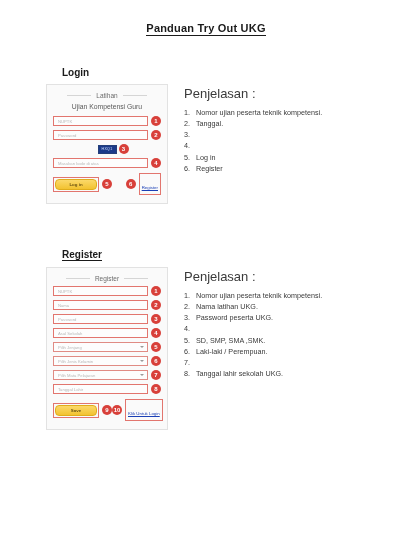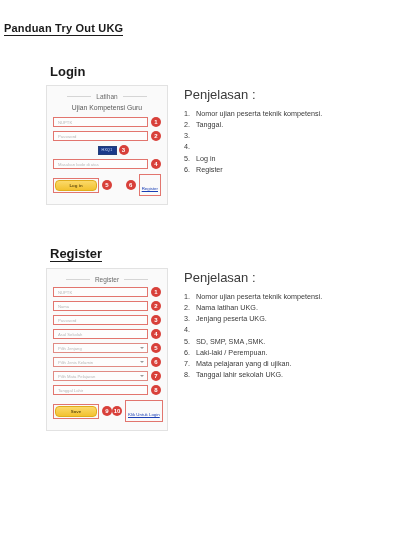--- a/index.html
+++ b/index.html
@@ -11,45 +11,45 @@
     width: 400px;
     height: 550px;
     overflow: hidden;
     font-family: "Liberation Sans", sans-serif;
     color: #1a1a1a;
     position: relative;
   }
 
   
   .page-title {
-    text-align: left;
+    text-align: center;
     font-size: 11px;
     font-weight: bold;
     letter-spacing: 0.2px;
-    margin: 22px 0 0 4px;
+    margin: 22px 0 0 12px;
     padding: 0;
   }
   .page-title span {
     border-bottom: 1px solid #1a1a1a;
     padding-bottom: 1px;
   }
 
   
   .section {
     position: absolute;
     left: 46px;
     right: 6px;
   }
   .section-login    { top: 62px; }
   .section-register { top: 244px; }
 
   .section-heading {
-    font-size: 13px;
+    font-size: 10px;
     font-weight: bold;
-    margin: 0 0 6px 4px;
+    margin: 0 0 6px 16px;
     display: inline-block;
   }
   .section-heading.underlined {
     border-bottom: 1px solid #1a1a1a;
     padding-bottom: 0px;
   }
 
   .section-body {
     display: flex;
     align-items: flex-start;
@@ -390,36 +390,35 @@
         <li>
           <span class="num">1.</span>
           <span>Nomor ujian peserta teknik kompetensi.</span>
         </li>
         <li>
           <span class="num">2.</span>
           <span>Nama latihan UKG.</span>
         </li>
         <li>
           <span class="num">3.</span>
-          <span>Jenjang peserta UKG.</span>
+          <span>Password peserta UKG.</span>
         </li>
         <li>
           <span class="num">4.</span>
         </li>
         <li>
           <span class="num">5.</span>
           <span>SD, SMP, SMA ,SMK.</span>
         </li>
         <li>
           <span class="num">6.</span>
           <span>Laki-laki / Perempuan.</span>
         </li>
         <li>
           <span class="num">7.</span>
-          <span>Mata pelajaran yang di ujikan.</span>
         </li>
         <li>
           <span class="num">8.</span>
           <span>Tanggal lahir sekolah UKG.</span>
         </li>
       </ul>
     </div>
 
   </div>
 </div>

